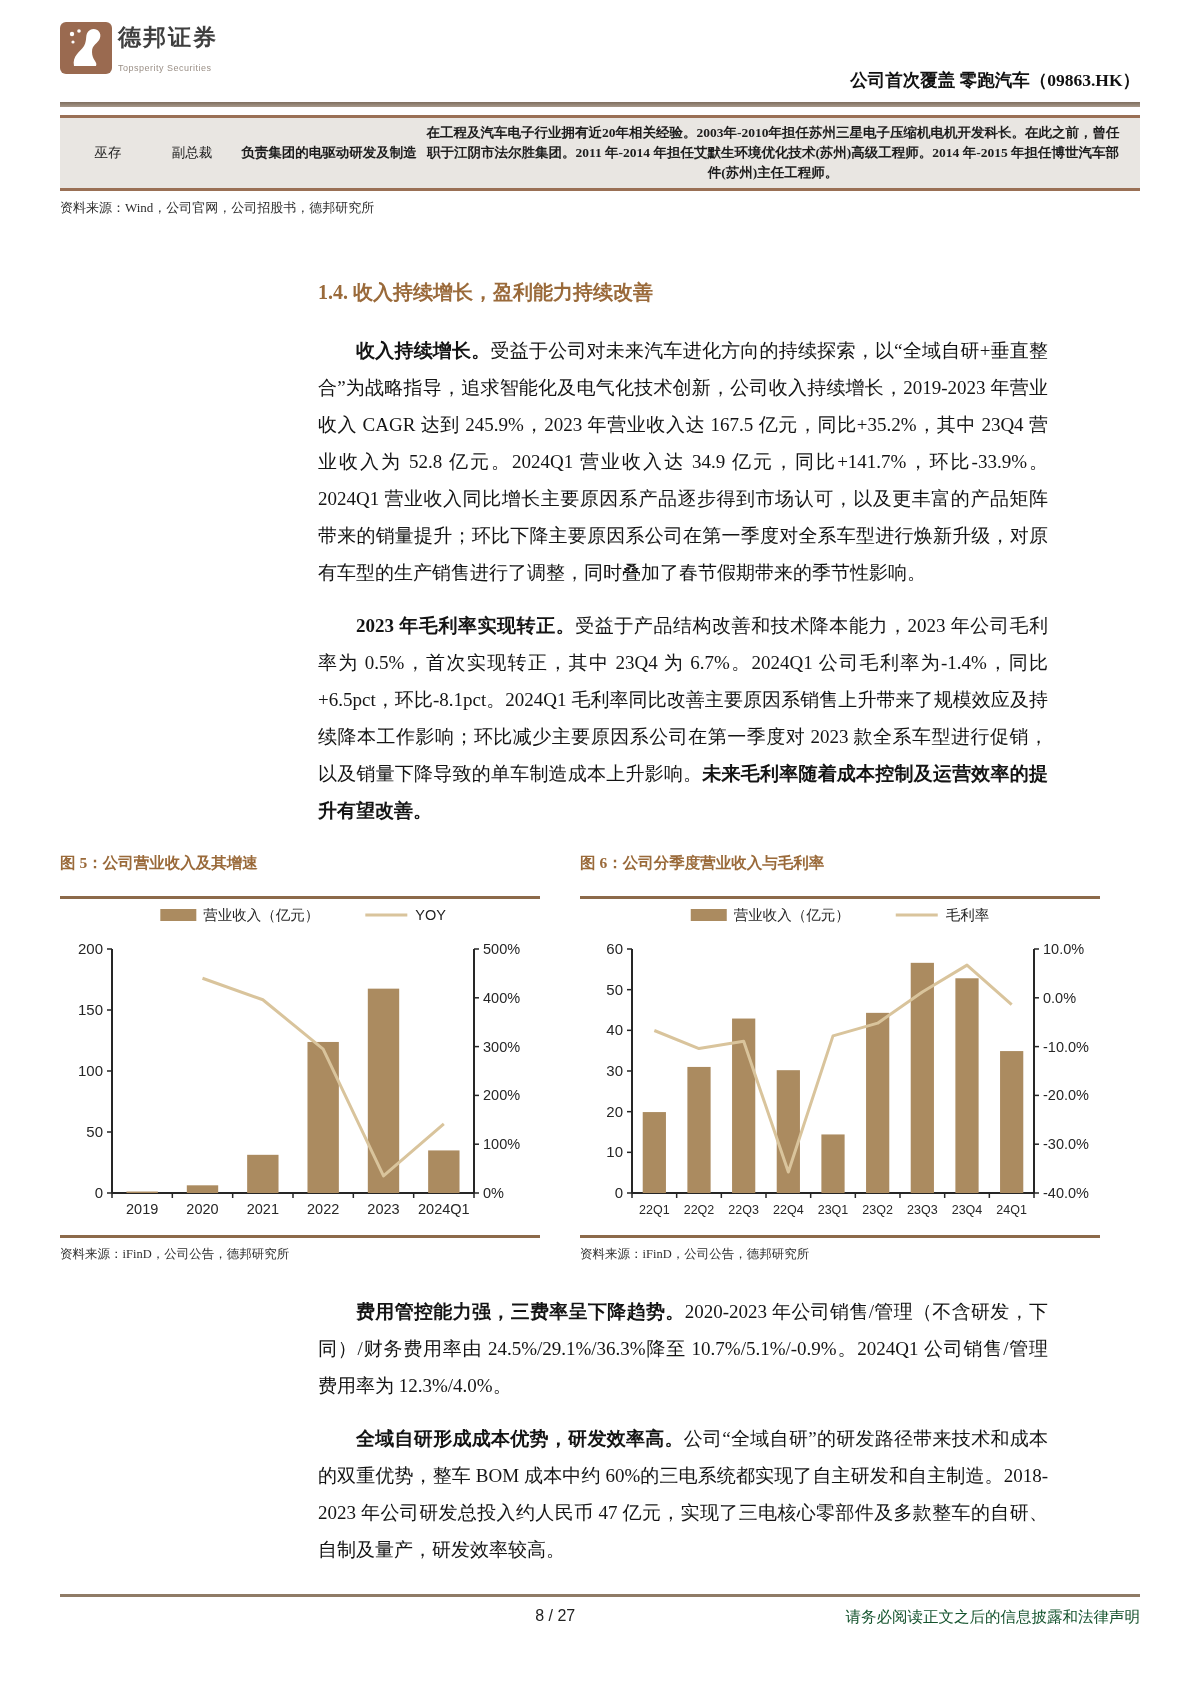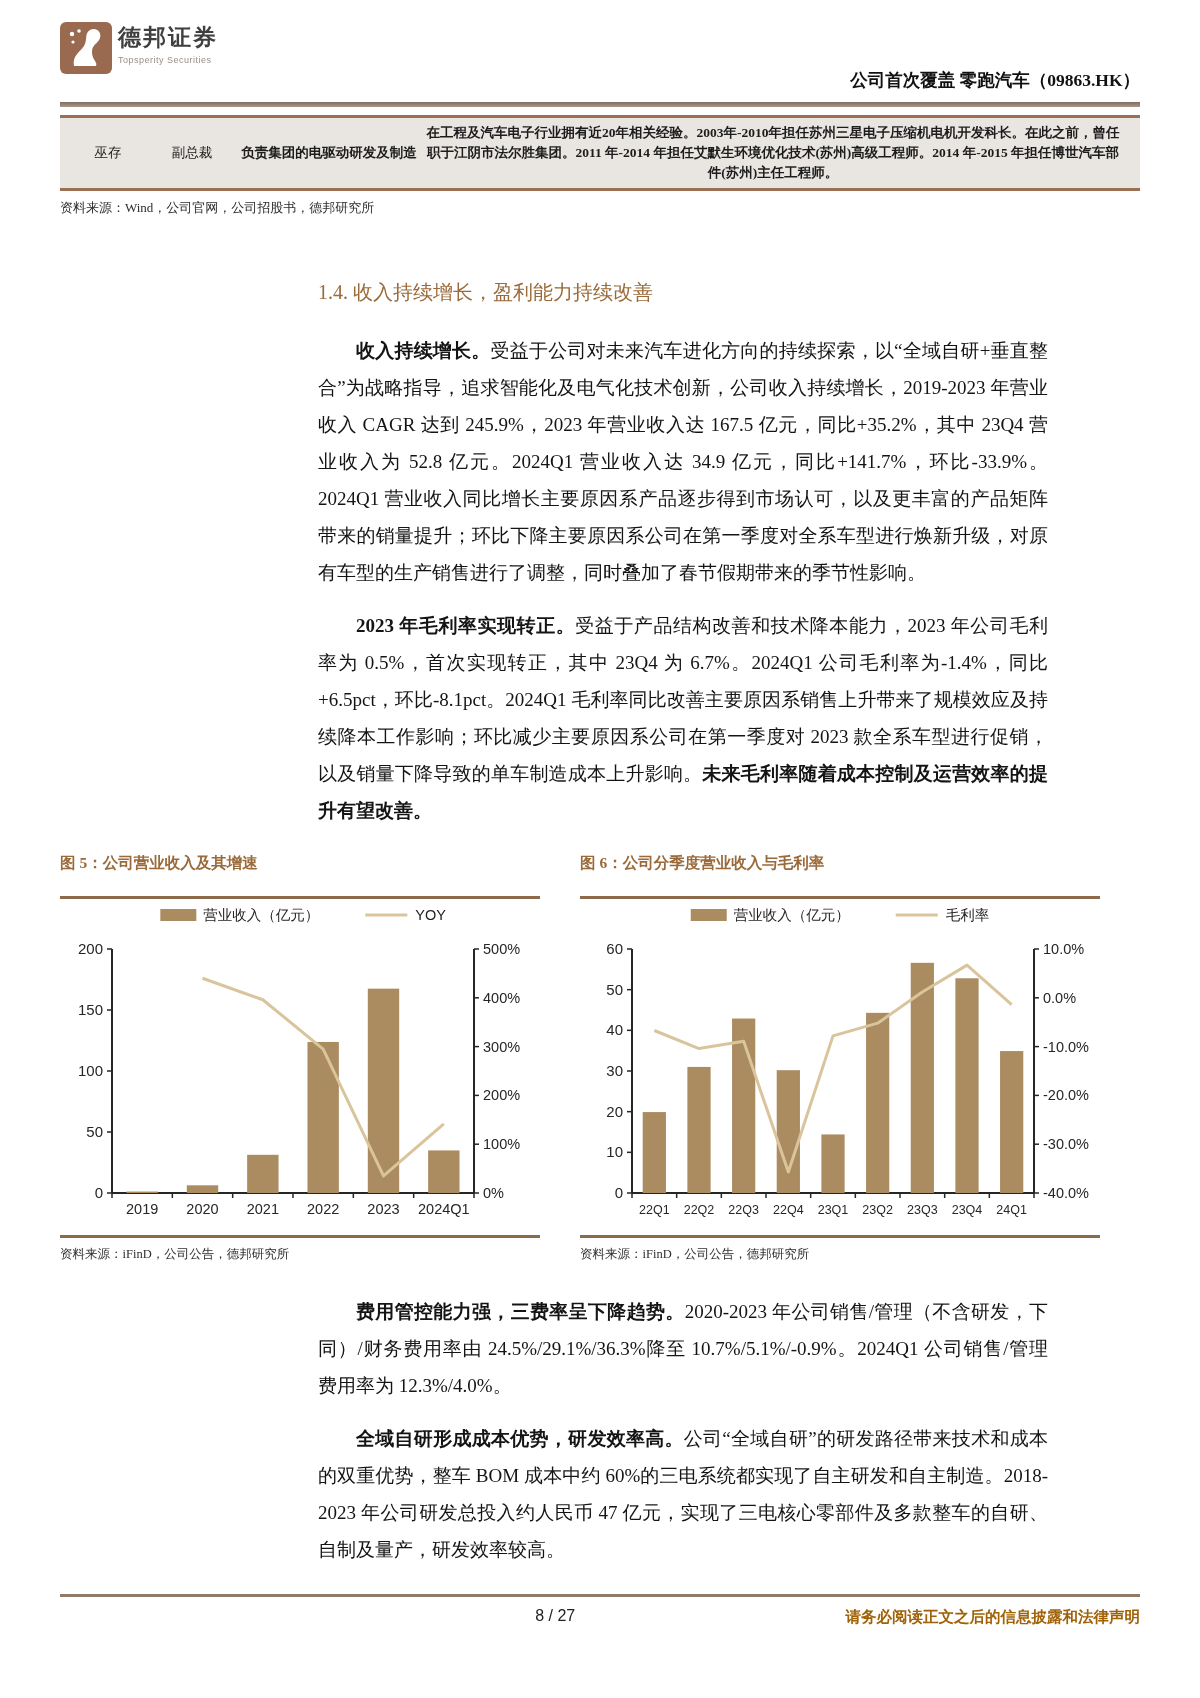--- a/index.html
+++ b/index.html
@@ -6,52 +6,52 @@
   body { background: #ffffff; }
   .page {
     width: 1200px; height: 1698px; position: relative;
     background: #ffffff; color: #151515; overflow: hidden;
     font-family: "Liberation Serif", serif;
   }
   
   .hdr { display: flex; justify-content: space-between; align-items: flex-start; padding: 22px 60px 0 60px; }
   .brand { display: flex; gap: 6px; align-items: flex-start; }
   .brand-cn { font-size: 23px; font-weight: 700; color: #3f3f3f; letter-spacing: 2px; font-family: "Liberation Sans", sans-serif; }
-  .brand-en { font-size: 9px; color: #9a8f86; letter-spacing: 0.5px; margin-top: 2px; font-family: "Liberation Sans", sans-serif; }
+  .brand-en { font-size: 9px; color: #9a8f86; letter-spacing: 0.5px; margin-top: 10px; font-family: "Liberation Sans", sans-serif; }
   .hdr-right { font-size: 17.5px; font-weight: 700; margin-top: 46px; color: #111; }
   .hdr-rule { margin: 10px 60px 0 60px; height: 5px; background: linear-gradient(#7e6e5e, #a8998a); }
   
   .tbl {
     margin: 8px 60px 0 60px; background: #e9e6e2;
     border-top: 3px solid #9a7055; border-bottom: 3px solid #9a7055;
     display: flex; align-items: center; text-align: center;
     padding: 5px 12px; min-height: 64px;
   }
   .tbl .cell { font-size: 13.5px; line-height: 20px; color: #1c1c1c; }
   .c-name { width: 72px; }
   .c-title { width: 96px; }
   .c-role { width: 178px; font-weight: 700; }
   .c-bio { flex: 1; font-weight: 700; line-height: 21px; padding: 0 4px; }
   .src-line { margin: 8px 60px 0 60px; font-size: 13px; color: #2e2e2e; }
   
   .textcol { margin: 0 150px 0 318px; width: 730px; }
-  .sec-head { font-size: 20px; font-weight: 400; color: #9a6a3a; margin-top: 62px; margin-bottom: 26px; }
+  .sec-head { font-size: 20px; font-weight: 700; color: #9a6a3a; margin-top: 62px; margin-bottom: 26px; }
   .para { font-size: 19px; line-height: 37px; text-align: justify; text-indent: 2em; margin-bottom: 16px; color: #141414; }
   .para .b { font-weight: 700; }
   
   .figs { display: flex; gap: 40px; margin: 24px 60px 0 60px; }
   .fig-title { color: #9a6a3a; font-weight: 700; font-size: 15.5px; padding-bottom: 22px; }
   .fig-toprule { border-top: 3px solid #8c6a4a; }
   .fig-botrule { border-top: 3px solid #8c6a4a; margin-top: 2px; }
   .fig-src { font-size: 12.5px; color: #2e2e2e; margin-top: 8px; }
   .chartbox { width: 100%; }
   
   .footer { position: absolute; left: 60px; right: 60px; top: 1594px; border-top: 3px solid #8f7b66; }
   .pageno { position: absolute; left: 44%; top: 10px; font-size: 16px; font-weight: 400; font-family: "Liberation Sans", sans-serif; color: #222; }
-  .disclaimer { position: absolute; right: 0; top: 10px; font-size: 15.5px; font-weight: 700; color: #a16207; }
+  .disclaimer { position: absolute; right: 0; top: 10px; font-size: 15.5px; font-weight: 400; color: #14532d; }
 </style>
 </head>
 <body>
 
 <div class="page">
 
   <div class="hdr">
     <div class="brand">
       <svg width="52" height="52" viewBox="0 0 52 52">
         <rect x="0" y="0" width="52" height="52" rx="6" fill="#9a6a50"></rect>

